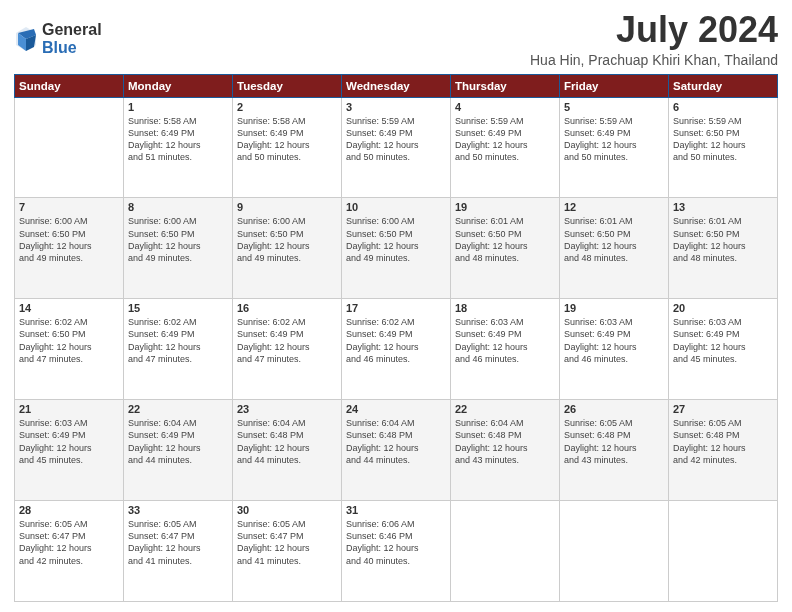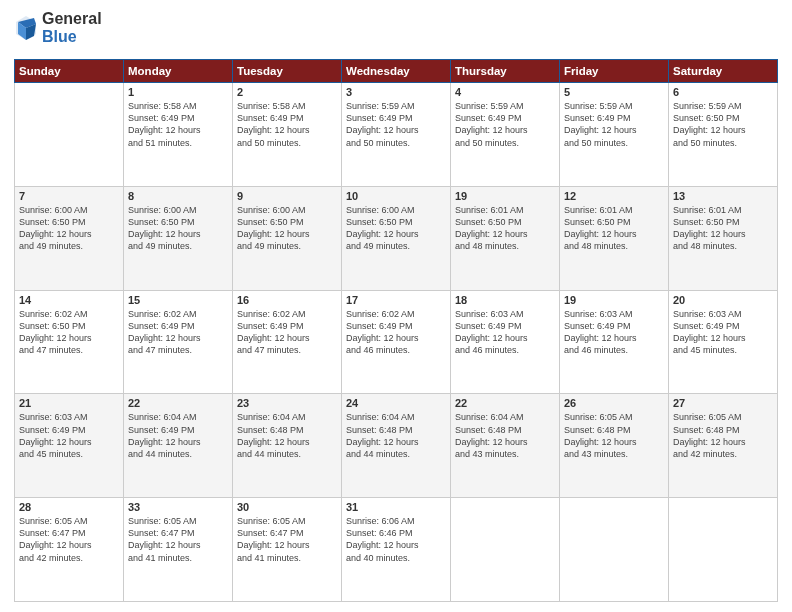--- a/index.html
+++ b/index.html
@@ -14,21 +14,21 @@
       width: 792px;
       height: 612px;
       padding: 10px 14px;
       display: flex;
       flex-direction: column;
     }
     .header {
       display: flex;
       align-items: center;
       justify-content: space-between;
-      margin-bottom: 14px;
+      margin-bottom: 6px;
     }
     .logo {
       display: flex;
       align-items: center;
       gap: 4px;
     }
     .logo-text {
       display: flex;
       flex-direction: column;
       line-height: 1.1;
@@ -120,20 +120,22 @@
         <path d="M4 8 L20 4 L22 10 L12 14 Z" fill="#2a6db5"></path>
         <path d="M12 14 L22 10 L20 22 L12 26 Z" fill="#1a5a9a"></path>
         <path d="M4 8 L12 14 L12 26 L4 20 Z" fill="#4a8fd5"></path>
       </svg>
       <div class="logo-text">
         <span class="logo-general">General</span>
         <span class="logo-blue">Blue</span>
       </div>
     </div>
     <div class="title-block">
+      <div class="main-title">July 2024</div>
+      <div class="subtitle">Hua Hin, Prachuap Khiri Khan, Thailand</div>
     </div>
   </div>
 
   <table class="calendar">
     <thead>
       <tr>
         <th>Sunday</th>
         <th>Monday</th>
         <th>Tuesday</th>
         <th>Wednesday</th>

